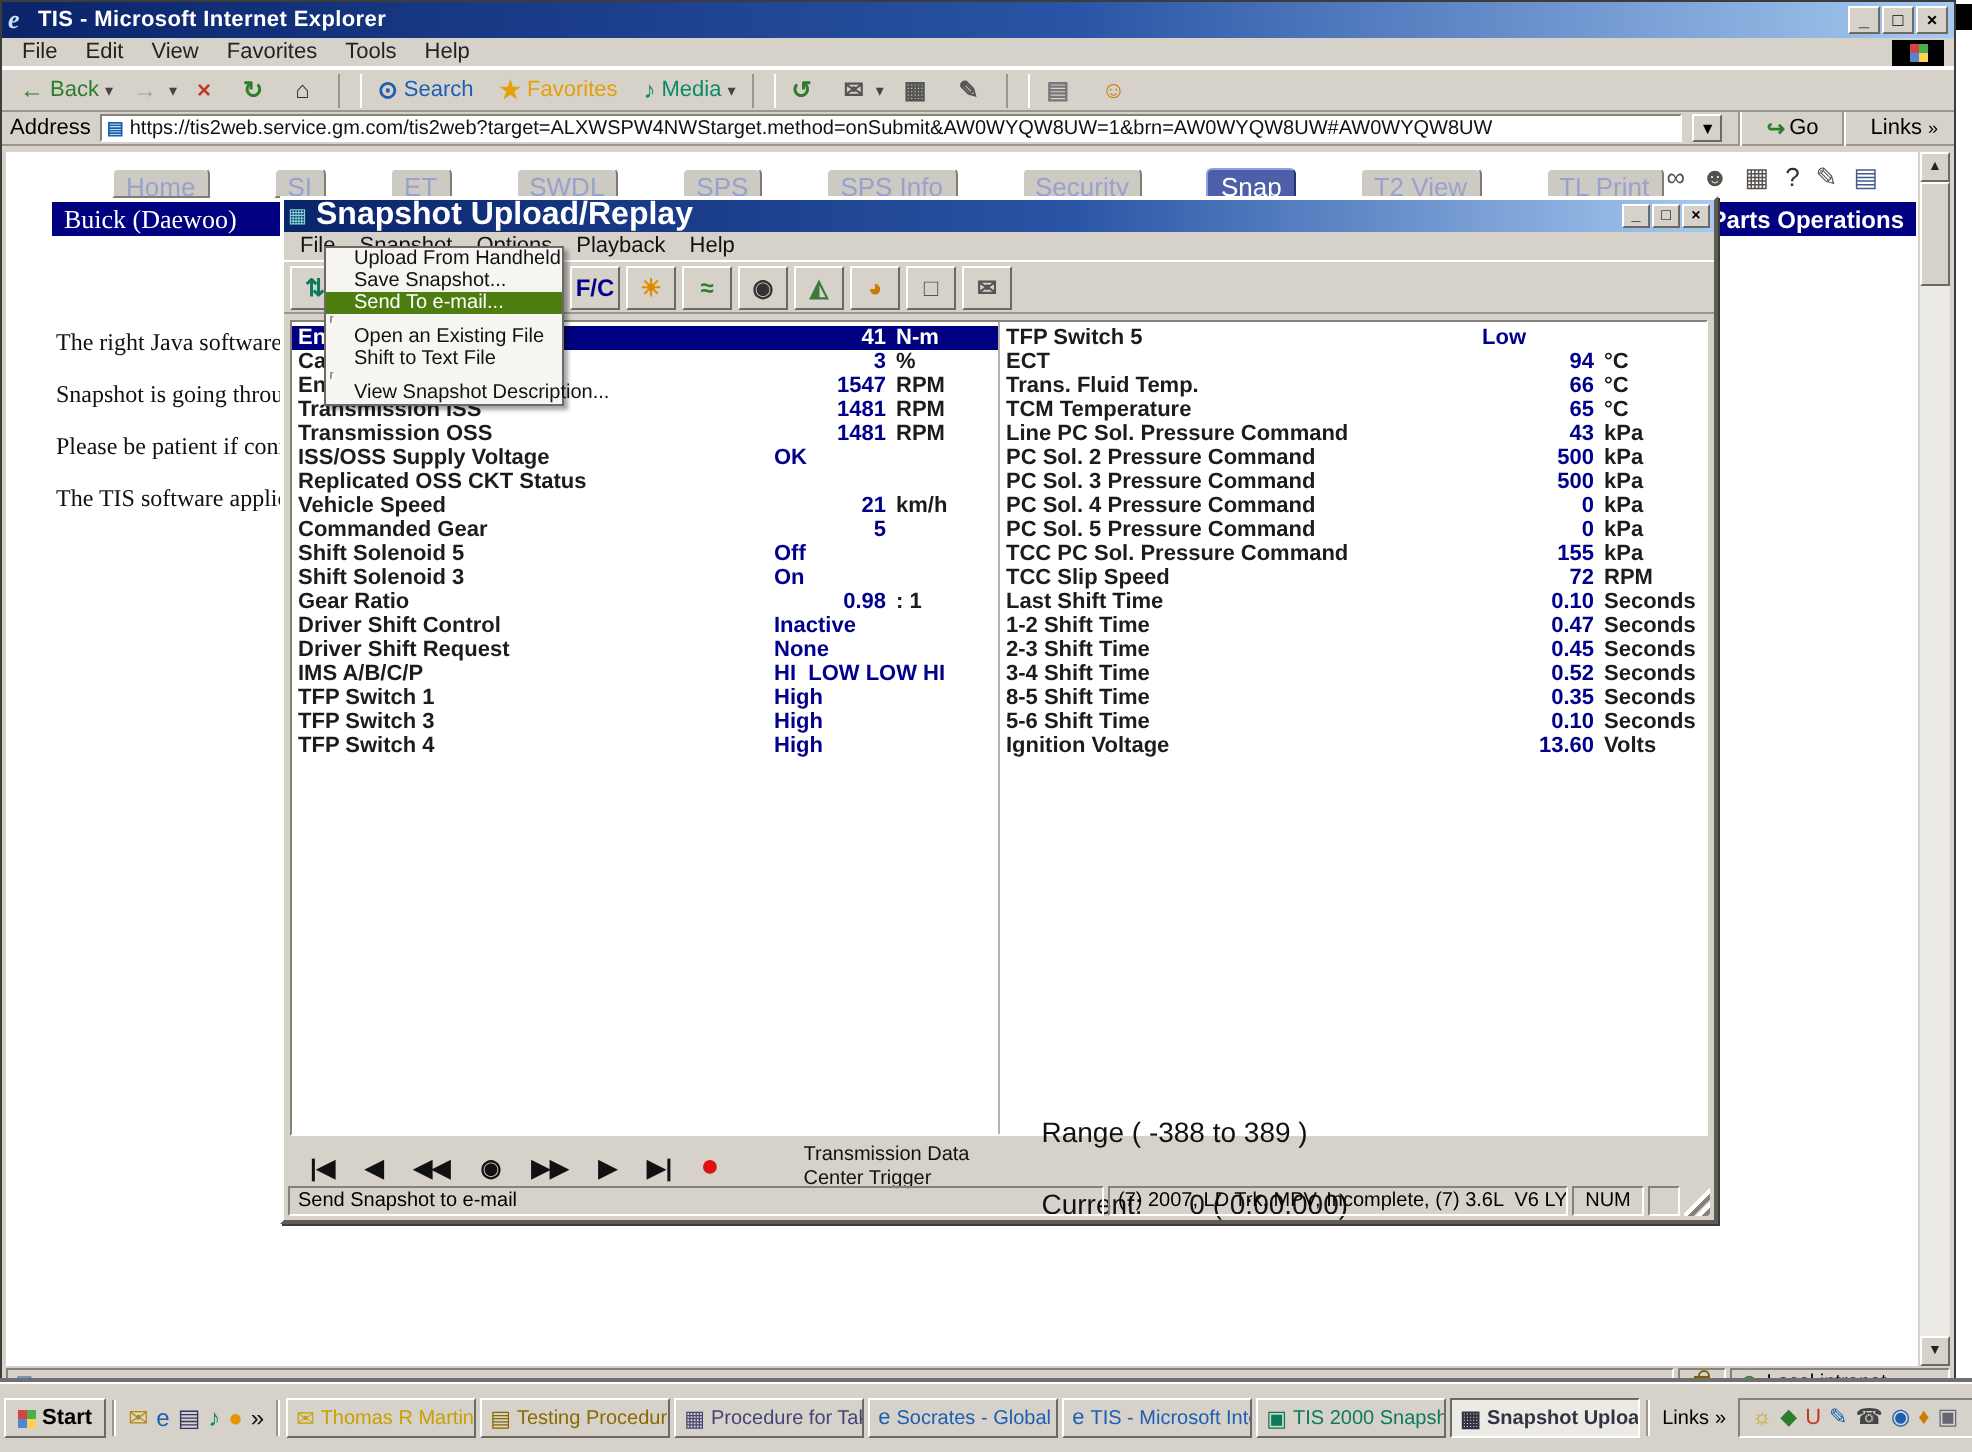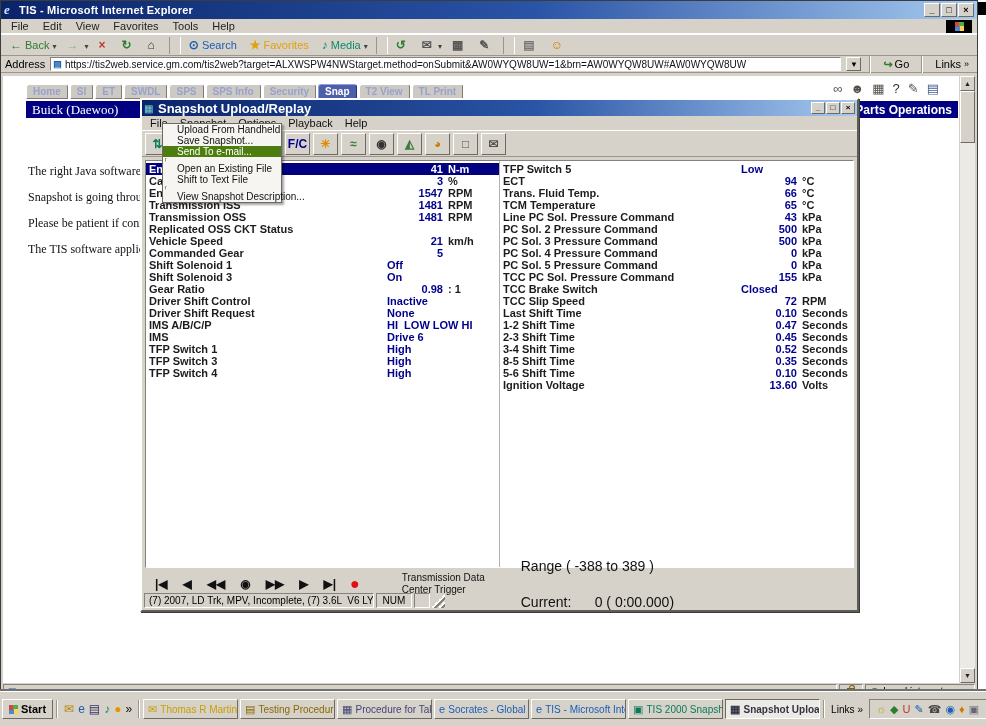--- a/index.html
+++ b/index.html
@@ -40,23 +40,23 @@
   .addr-input .url { white-space:nowrap; overflow:hidden; color:#111; }
   .addr-dd { width:15px; height:14px; text-align:center; font-size:8px; line-height:13px; }
   .gobtn { display:flex; align-items:center; gap:2px; font-size:11px; padding:0 4px; }
   .gobtn .g { color:#2d7d2d; font-weight:bold; }
   .links-lbl { font-size:11px; padding:0 4px; display:flex; gap:3px; align-items:center; }
 
   #page { position:absolute; left:2px; top:75px; right:2px; bottom:16px; background:#fff; overflow:hidden; }
 
   
   #tabs { position:absolute; left:23px; top:8px; display:flex; gap:2px; }
-  .tab { height:15px; padding:1px 6px; font-size:10px; font-weight:bold; color:#99a2cc;
+  .tab { height:15px; padding:1px 6px; font-size:13px; font-weight:normal; color:#99a2cc;
          background:#cdc9c3; border:1px solid; border-color:#fff #807c75 #807c75 #fff;
-         border-radius:3px 3px 0 0; white-space:nowrap; }
+         border-radius:3px 3px 0 0; white-space:nowrap;margin-left:30px; }
   .tab.active { background:#4d5fa8; color:#fff; border-color:#8fa0e0 #2a356b #2a356b #8fa0e0; }
 
   #brandbar { position:absolute; left:23px; top:25px; width:932px; height:17px; background:#000080;
               color:#fff; display:flex; align-items:center; justify-content:space-between; padding:0 6px; }
   #brandbar .bl { font-family:"Liberation Serif",serif; font-size:13px; }
   #brandbar .br { font-size:12px; font-weight:bold; }
 
   #hdr-icons { position:absolute; right:36px; top:5px; display:flex; gap:8px; font-size:13px; color:#55504a; }
 
   #paras { position:absolute; left:25px; top:82px; font-family:"Liberation Serif",serif; font-size:12px;
@@ -76,21 +76,21 @@
   .lock::before { content:""; position:absolute; left:1px; top:-4px; width:4px; height:4px;
                   border:1px solid #7a6200; border-bottom:none; border-radius:3px 3px 0 0; }
   .globe { color:#2d7d2d; font-size:11px; }
 
   
   #dlg { position:absolute; left:140px; top:98px; width:719px; height:514px; background:#d6d2ca;
          border:2px solid; border-color:#fff #5f5c55 #5f5c55 #fff; box-shadow:1px 1px 0 #3c3c3c; z-index:10; }
   .dlg-title { height:16px; background:linear-gradient(90deg,#0a246a 0%,#2a54a6 55%,#a6caf0 100%);
                display:flex; align-items:center; color:#fff; padding:0 2px; }
   .dlg-title .dico { font-size:10px; color:#7fd4d4; width:14px; }
-  .dlg-title .dttl { flex:1; font-size:13px; font-weight:bold; }
+  .dlg-title .dttl { flex:1; font-size:16px; font-weight:bold; }
   .dlg-title .winbtn { width:14px; height:12px; font-size:8px; line-height:10px; }
   .dlg-menu { height:14px; display:flex; align-items:center; font-size:11px; padding-left:2px; }
   .dlg-menu .m { padding:0 6px; color:#111; }
   .dlg-tools { height:27px; display:flex; align-items:center; padding:0 3px; gap:3px;
                border-top:1px solid #fff; border-bottom:1px solid #9a968e; }
   .dbtn { width:25px; height:22px; display:flex; align-items:center; justify-content:center;
           font-size:12px; font-weight:bold; }
   .dbtn .g { line-height:12px; }
 
   #data { position:absolute; left:3px; right:3px; top:60px; height:408px; background:#fff;
@@ -462,41 +462,46 @@
           <span class="val">1481</span>
           <span class="unit">RPM</span>
         </div>
 
         <div class="row">
           <span class="lbl">Transmission OSS</span>
           <span class="val">1481</span>
           <span class="unit">RPM</span>
         </div>
 
+        <div class="row textval">
+          <span class="lbl">ISS/OSS Supply Voltage</span>
+          <span class="val">OK</span>
+          <span class="unit"></span>
+        </div>
 
         <div class="row">
           <span class="lbl">Replicated OSS CKT Status</span>
           <span class="val"></span>
           <span class="unit"></span>
         </div>
 
         <div class="row">
           <span class="lbl">Vehicle Speed</span>
           <span class="val">21</span>
           <span class="unit">km/h</span>
         </div>
 
         <div class="row">
           <span class="lbl">Commanded Gear</span>
           <span class="val">5</span>
           <span class="unit"></span>
         </div>
 
         <div class="row textval">
-          <span class="lbl">Shift Solenoid 1</span>
+          <span class="lbl">Shift Solenoid 5</span>
           <span class="val">Off</span>
           <span class="unit"></span>
         </div>
 
         <div class="row textval">
           <span class="lbl">Shift Solenoid 3</span>
           <span class="val">On</span>
           <span class="unit"></span>
         </div>
 
@@ -517,25 +522,20 @@
           <span class="val">None</span>
           <span class="unit"></span>
         </div>
 
         <div class="row textval">
           <span class="lbl">IMS A/B/C/P</span>
           <span class="val">HI  LOW LOW HI</span>
           <span class="unit"></span>
         </div>
 
-        <div class="row textval">
-          <span class="lbl">IMS</span>
-          <span class="val">Drive 6</span>
-          <span class="unit"></span>
-        </div>
 
         <div class="row textval">
           <span class="lbl">TFP Switch 1</span>
           <span class="val">High</span>
           <span class="unit"></span>
         </div>
 
         <div class="row textval">
           <span class="lbl">TFP Switch 3</span>
           <span class="val">High</span>
@@ -603,25 +603,20 @@
           <span class="val">0</span>
           <span class="unit">kPa</span>
         </div>
 
         <div class="row">
           <span class="lbl">TCC PC Sol. Pressure Command</span>
           <span class="val">155</span>
           <span class="unit">kPa</span>
         </div>
 
-        <div class="row textval">
-          <span class="lbl">TCC Brake Switch</span>
-          <span class="val">Closed</span>
-          <span class="unit"></span>
-        </div>
 
         <div class="row">
           <span class="lbl">TCC Slip Speed</span>
           <span class="val">72</span>
           <span class="unit">RPM</span>
         </div>
 
         <div class="row">
           <span class="lbl">Last Shift Time</span>
           <span class="val">0.10</span>
@@ -682,20 +677,21 @@
       <div>Transmission Data</div>
       <div>Center Trigger</div>
     </span>
     <span class="rngblk">
       <div>Range ( -388 to 389 )</div>
       <div>Current:      0 ( 0:00.000)</div>
     </span>
   </div>
 
   <div id="dlg-status">
+    <span class="pane sunken p1">Send Snapshot to e-mail</span>
     <span class="pane sunken p2">(7) 2007, LD Trk, MPV, Incomplete, (7) 3.6L  V6 LY7</span>
     <span class="pane sunken p3">NUM</span>
     <span class="pane sunken p4"></span>
     <span class="grip"></span>
   </div>
 </div>
 
 <div id="snapmenu">
 
 <div class="mi">

